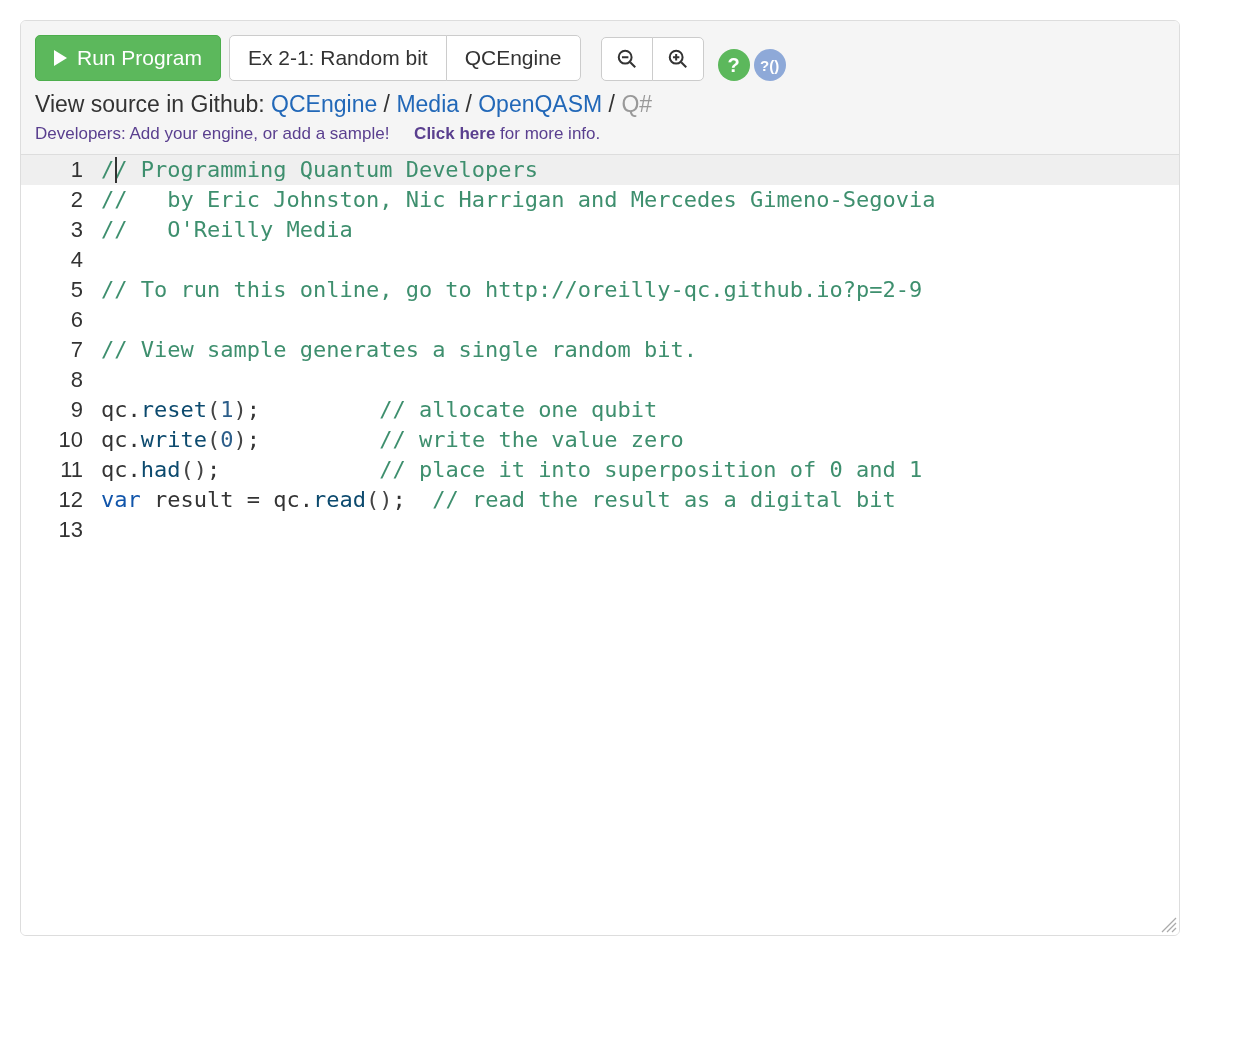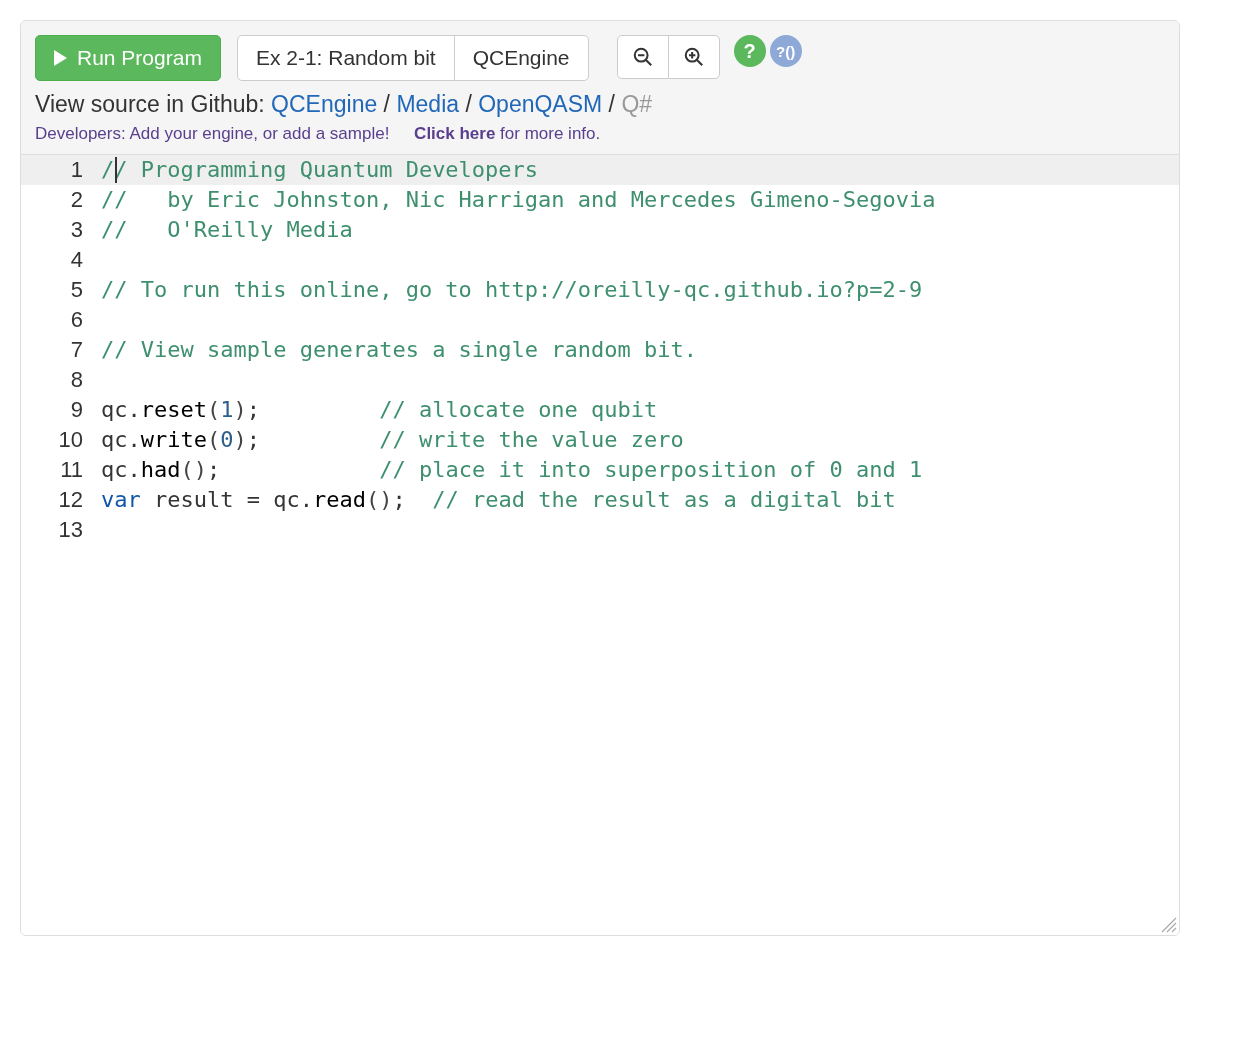--- a/index.html
+++ b/index.html
@@ -14,21 +14,21 @@
   overflow: hidden;
   width: 1160px;
 }
 .header {
   background: #f5f5f5;
   padding: 14px 14px 10px 14px;
   border-bottom: 1px solid #ddd;
 }
 .toolbar {
   display: flex;
-  align-items: flex-start;
+  align-items: flex-end;
   gap: 8px;
   margin-bottom: 10px;
 }
 .btn {
   display: inline-flex;
   align-items: center;
   padding: 10px 18px;
   border: 1px solid #ccc;
   border-radius: 5px;
   background: #fff;
@@ -50,21 +50,21 @@
   border-left: 13px solid #fff;
   margin-right: 10px;
 }
 .btn-group {
   display: inline-flex;
 }
 .btn-group .btn {
   border-radius: 0;
   margin-left: -1px;
 }
-.btn-group .btn:first-child { border-top-left-radius: 5px; border-bottom-left-radius: 5px; margin-left: 8px; }
+.btn-group .btn:first-child { border-top-left-radius: 5px; border-bottom-left-radius: 5px; margin-left: 0; }
 .btn-group .btn:last-child  { border-top-right-radius: 5px; border-bottom-right-radius: 5px; }
 .spacer { width: 4px; }
 .zoom-group .btn { padding: 10px 14px; }
 .help-btns { display: inline-flex; gap: 4px; align-items: center; margin-left: 6px; }
 .round-btn {
   width: 32px; height: 32px; border-radius: 50%;
   display: inline-flex; align-items: center; justify-content: center;
   color: #fff; font-weight: bold; font-size: 20px;
   cursor: pointer;
 }
@@ -104,21 +104,21 @@
   flex-shrink: 0;
   user-select: none;
 }
 .code {
   white-space: pre;
   flex: 1;
   color: #333;
 }
 .tok-comment { color: #3e8f6e; }
 .tok-ident   { color: #343434; }
-.tok-func    { color: #000000; }
+.tok-func    { color: #0c4a6e; }
 .tok-paren   { color: #444; }
 .tok-num     { color: #2c5e8a; }
 .tok-kw      { color: #1155aa; }
 .resize-grip {
   position: absolute;
   right: 2px; bottom: 2px;
   width: 18px; height: 18px;
   color: #888;
 }
 .resize-grip svg { display: block; }

